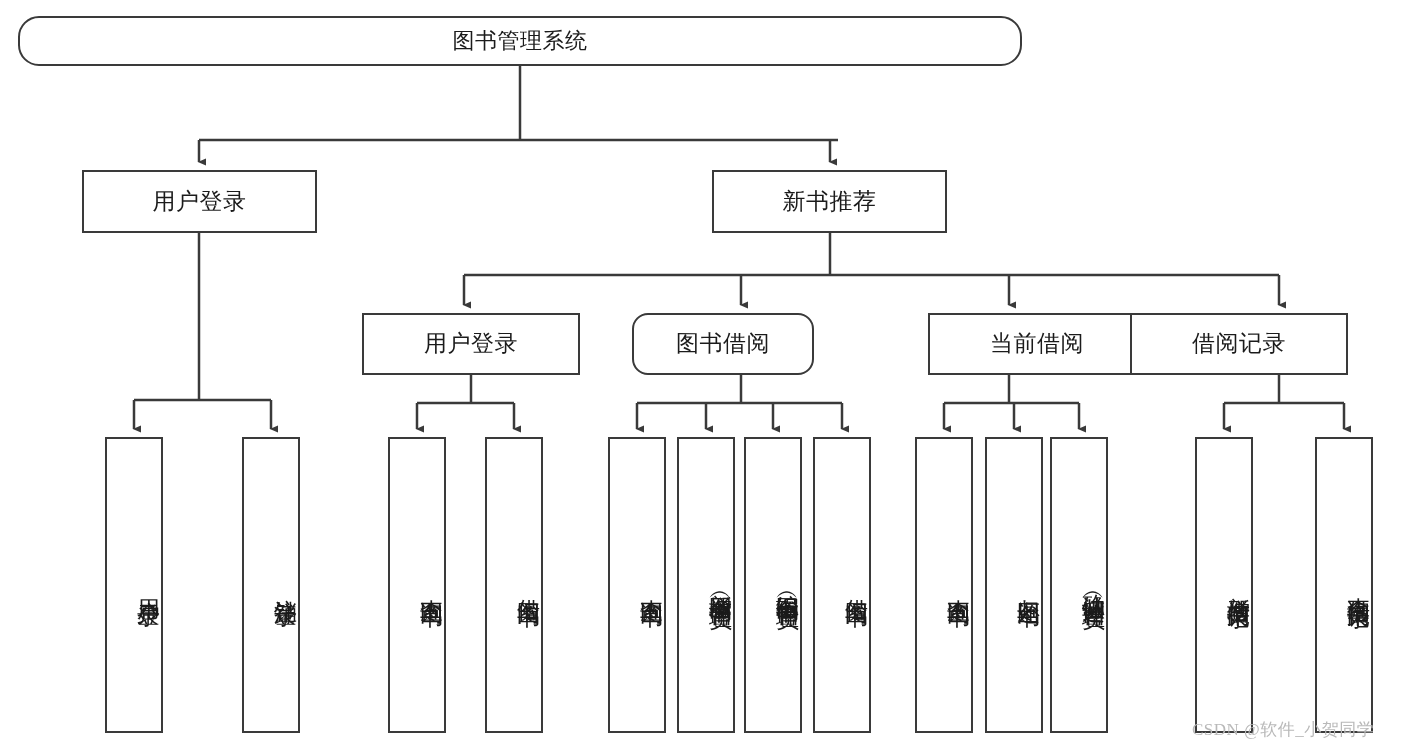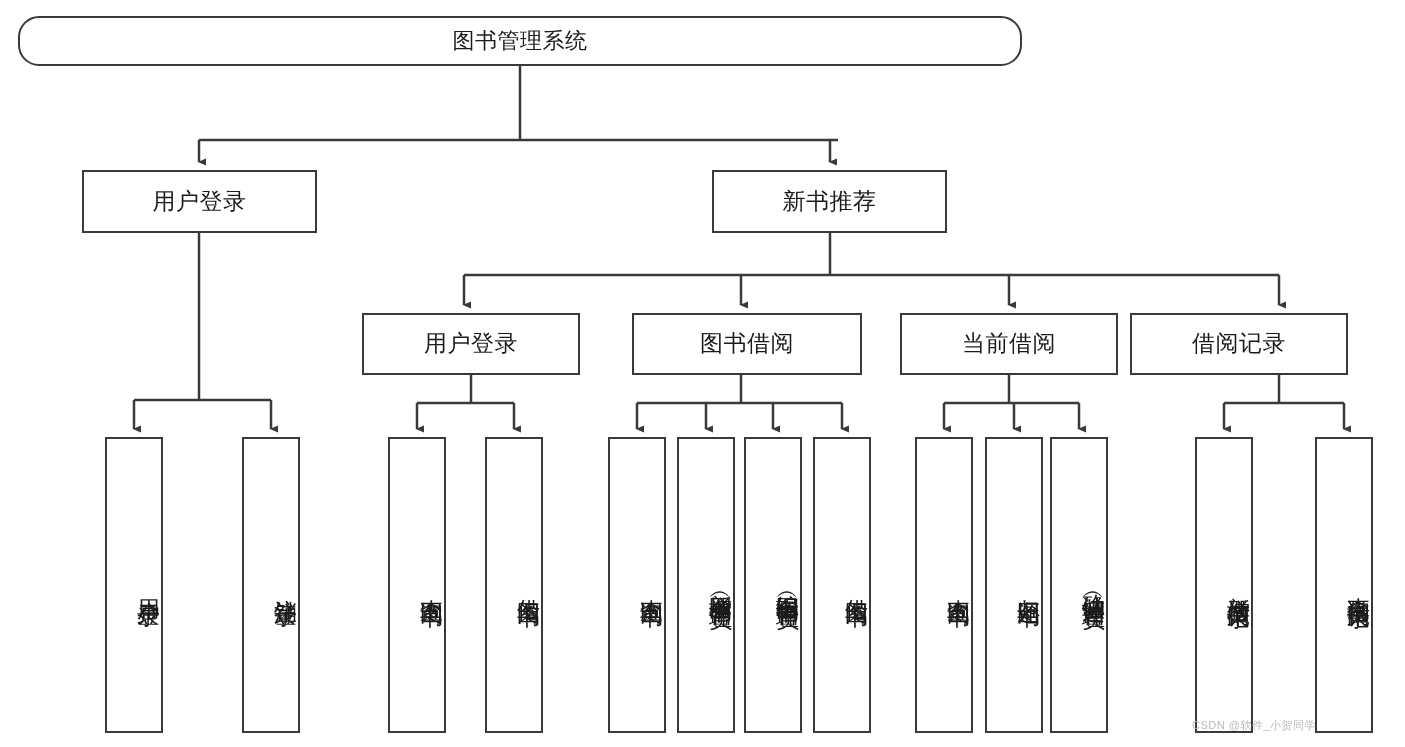--- a/index.html
+++ b/index.html
@@ -57,25 +57,25 @@
     justify-content: center;
   }
   .node-v .vtext {
     writing-mode: vertical-rl;
     text-orientation: upright;
     display: block;
     white-space: nowrap;
   }
   .watermark {
     position: absolute;
-    font-size: 11px;
+    font-size: 17px;
     color: #b9b9b9;
     white-space: nowrap;
     letter-spacing: 0.5px;
-    font-family: Liberation Sans, sans-serif;
+    font-family: Liberation Serif, serif;
   }
 </style>
 </head>
 <body>
 
 <div id="canvas">
 
   <svg id="edges" viewBox="0 0 1405 747" width="1405" height="747" xmlns="http://www.w3.org/2000/svg">
     <defs>
       <marker id="arrow" markerWidth="9" markerHeight="9" refX="4" refY="7.2" orient="auto" markerUnits="userSpaceOnUse">
@@ -133,24 +133,24 @@
   <div class="node node-h" id="node-l2-0" style="left: 82px; top: 170px; width: 235px; height: 63px; border-color: rgb(58, 58, 58); color: rgb(27, 27, 27);">
     <span>用户登录</span>
   </div>
   <div class="node node-h" id="node-l2-1" style="left: 712px; top: 170px; width: 235px; height: 63px; border-color: rgb(58, 58, 58); color: rgb(27, 27, 27);">
     <span>新书推荐</span>
   </div>
 
   <div class="node node-h" id="node-l3-0" style="left: 362px; top: 313px; width: 218px; height: 62px; border-color: rgb(58, 58, 58); color: rgb(27, 27, 27);">
     <span>用户登录</span>
   </div>
-  <div class="node node-h" id="node-l3-1" style="left: 632px; top: 313px; width: 230px; height: 62px; border-color: rgb(58, 58, 58); color: rgb(27, 27, 27);">
+  <div class="node node-h" id="node-l3-1" style="left: 632px; top: 313px; width: 182px; height: 62px; border-color: rgb(58, 58, 58); color: rgb(27, 27, 27); border-radius: 16px;">
     <span>图书借阅</span>
   </div>
-  <div class="node node-h" id="node-l3-2" style="left: 900px; top: 313px; width: 218px; height: 62px; border-color: rgb(58, 58, 58); color: rgb(27, 27, 27);">
+  <div class="node node-h" id="node-l3-2" style="left: 928px; top: 313px; width: 218px; height: 62px; border-color: rgb(58, 58, 58); color: rgb(27, 27, 27);">
     <span>当前借阅</span>
   </div>
   <div class="node node-h" id="node-l3-3" style="left: 1130px; top: 313px; width: 218px; height: 62px; border-color: rgb(58, 58, 58); color: rgb(27, 27, 27);">
     <span>借阅记录</span>
   </div>
 
   <div class="node node-v" id="node-leaf-0" style="left: 105px; top: 437px; width: 58px; height: 296px; border-color: rgb(58, 58, 58); color: rgb(27, 27, 27);">
     <span class="vtext">用户登录</span>
   </div>
   <div class="node node-v" id="node-leaf-1" style="left: 242px; top: 437px; width: 58px; height: 296px; border-color: rgb(58, 58, 58); color: rgb(27, 27, 27);">

